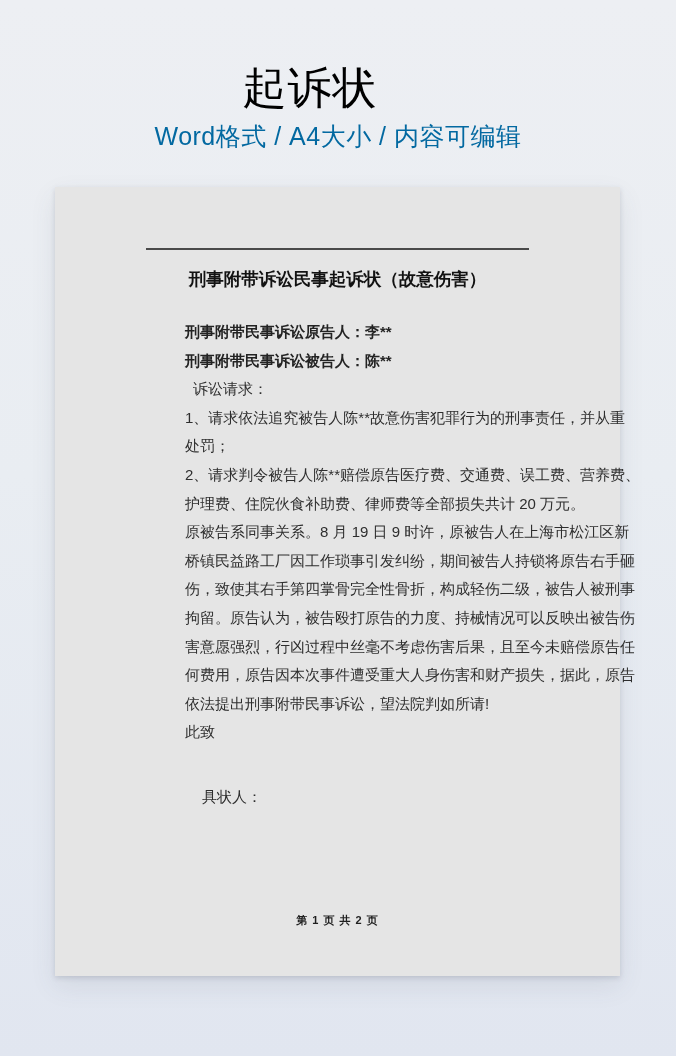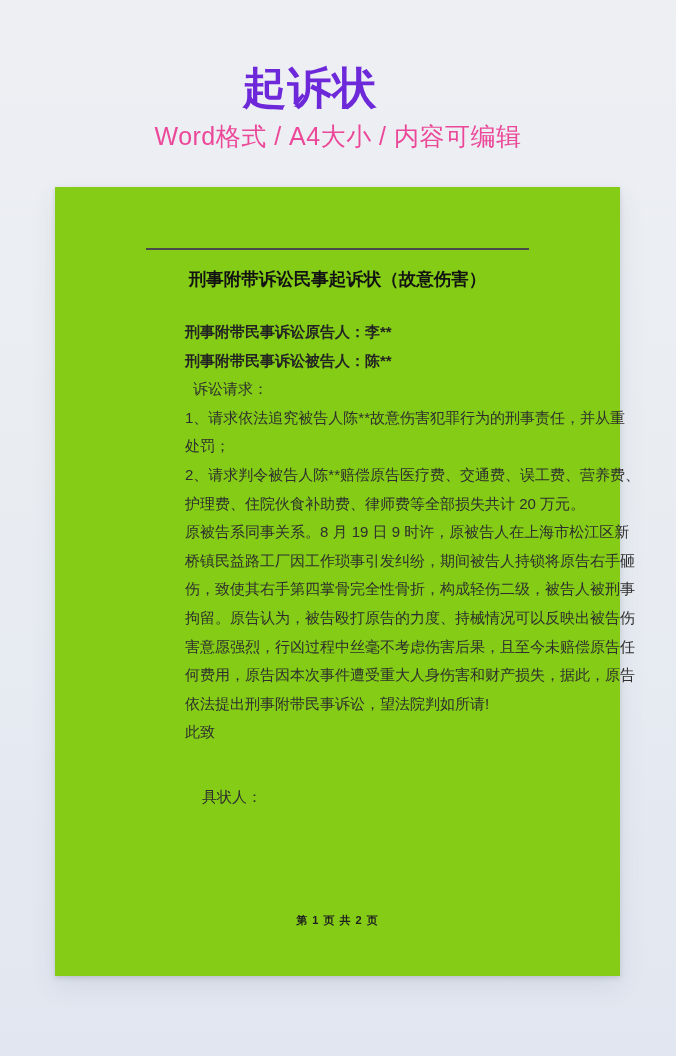--- a/index.html
+++ b/index.html
@@ -10,35 +10,35 @@
   }
   body {
     position: relative;
     background: linear-gradient(180deg, #edeff3 0%, #e9edf2 45%, #e1e6f0 100%);
   }
 
   
   .hdr-title {
     position: absolute; top: 64px; left: 0; width: 620px;
     text-align: center;
-    font-size: 44px; font-weight: bold; color: #6d28d9;
+    font-size: 44px; font-weight: normal; color: #000000;
     letter-spacing: 1px; line-height: 1.1;
   }
   .hdr-subtitle {
     position: absolute; top: 121px; left: 0; width: 676px;
     text-align: center;
-    font-size: 25px; font-weight: normal; color: #ec4899;
+    font-size: 25px; font-weight: normal; color: #0369a1;
     letter-spacing: 0.5px; line-height: 1.2;
   }
 
   
   .page-card {
     position: absolute; left: 55px; top: 187px;
     width: 565px; height: 789px;
-    background: #84cc16;
+    background: #e5e5e5;
     box-shadow: 0 2px 5px rgba(70, 80, 100, 0.18), 0 10px 24px rgba(70, 80, 100, 0.10);
   }
   .rule {
     position: absolute; left: 91px; top: 61px;
     width: 383px; height: 2px;
     background: #4a4a4a;
   }
   .doc-title {
     position: absolute; top: 81px; left: 0; width: 100%;
     text-align: center;

